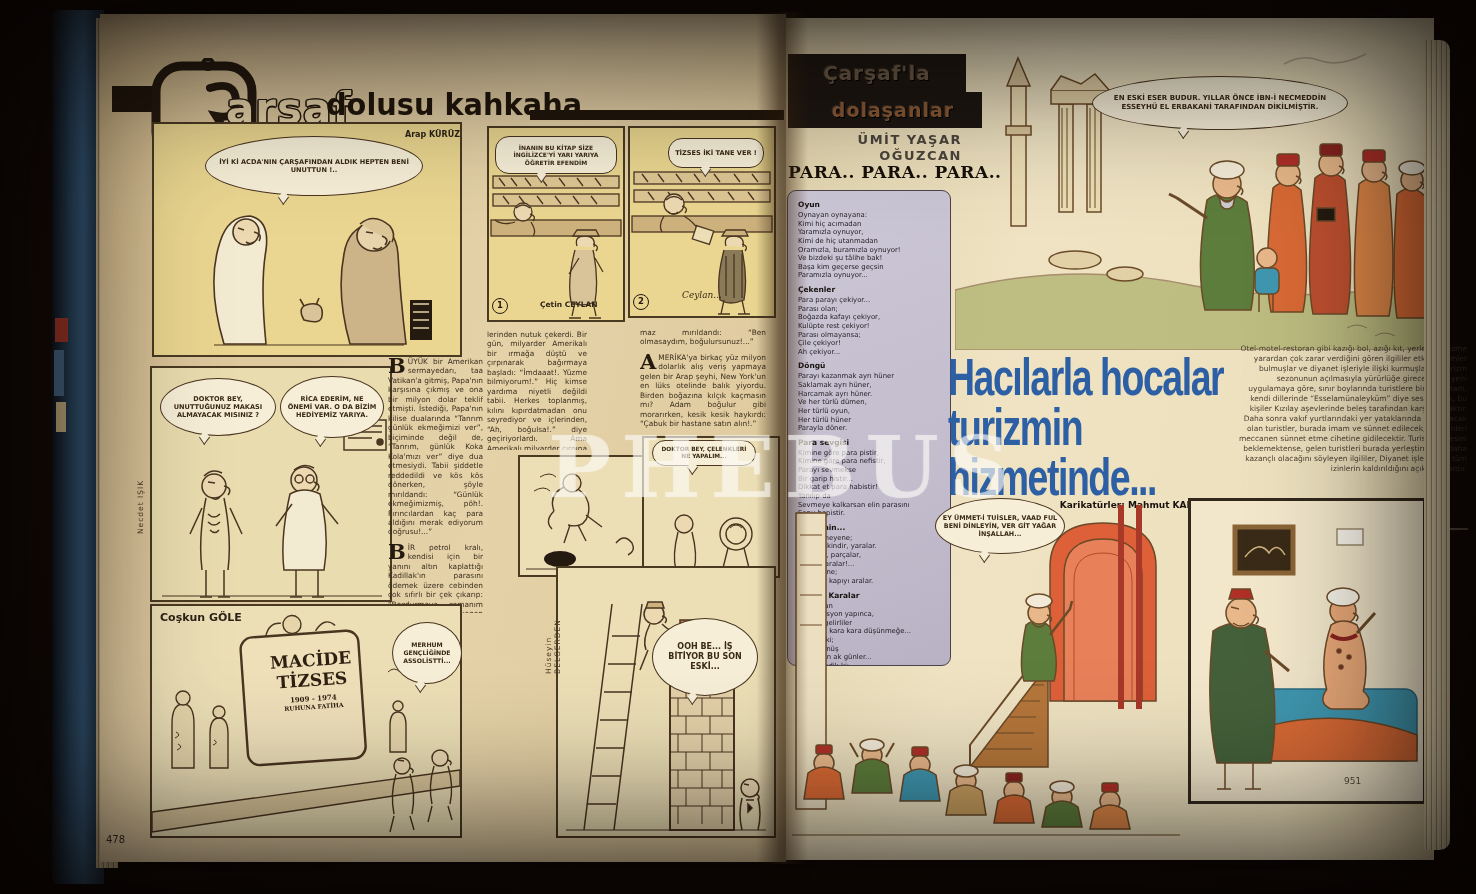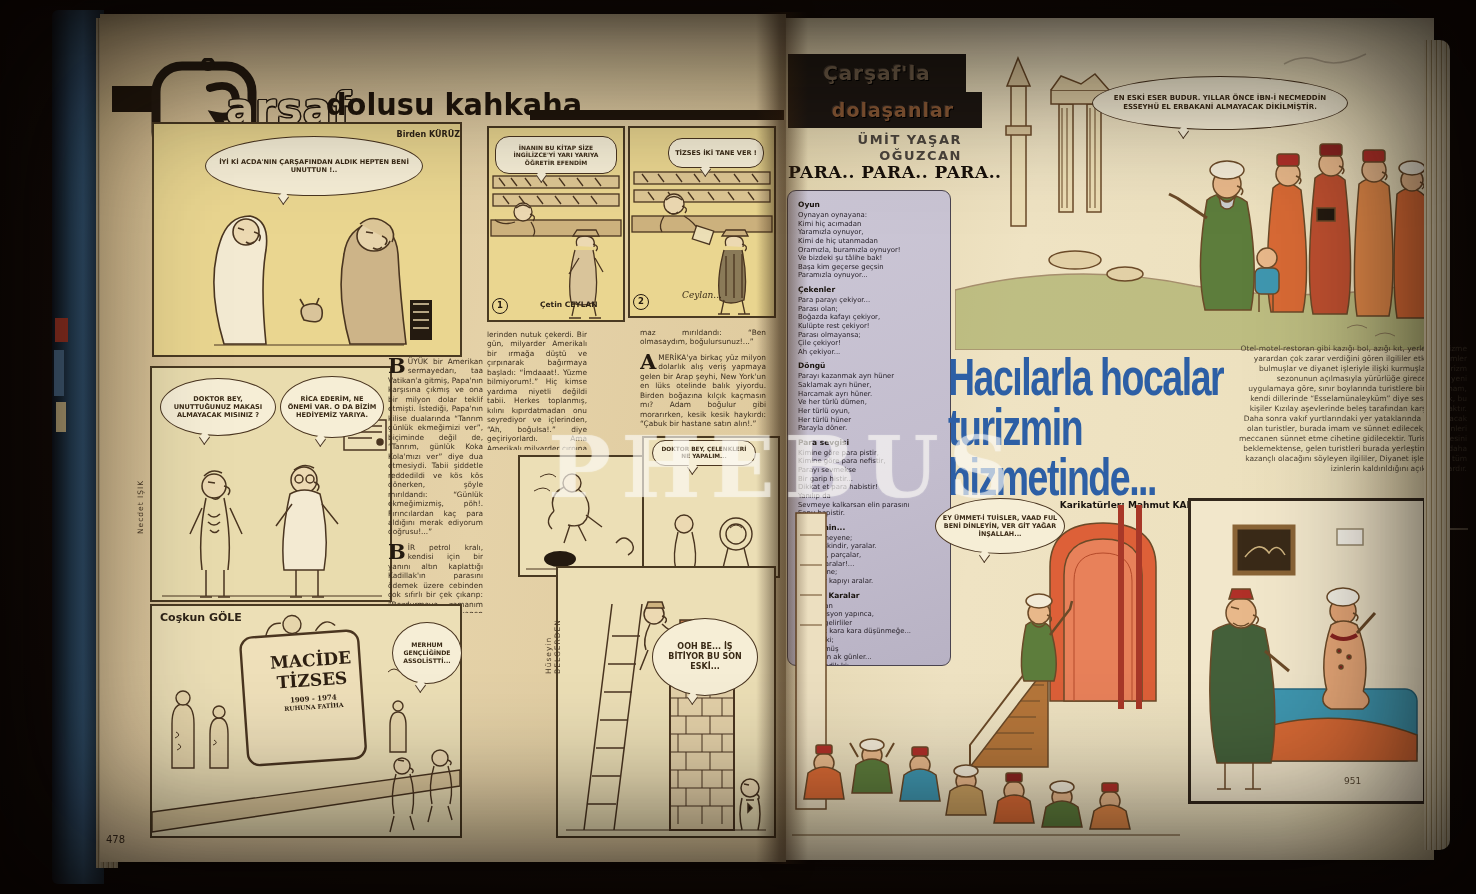--- a/index.html
+++ b/index.html
@@ -116,21 +116,21 @@
       <path d="M206,100 q14,-12 30,2 q6,8 2,16" fill="#dcc697"></path>
       <path d="M228,112 q8,3 3,9 M212,108 l7,1 M219,124 q5,3 9,-1"></path>
       <path d="M150,196 q-8,-14 6,-16 q14,-2 12,12 q-1,9 -18,4z" fill="#d9c49a"></path>
       <path d="M150,182 l-4,-7 M162,181 l3,-7"></path>
       <path d="M60,221 L250,221" stroke-width="1"></path>
       <rect x="256" y="176" width="22" height="40" fill="#241a10" stroke="none"></rect>
       <path d="M259,180 h16 M259,188 h16 M259,196 h16 M259,204 h16" stroke="#e5d2a8" stroke-width="1.4"></path>
     </g>
   </svg>
   <div class="abs bubble ell" style="left:205px;top:136px;width:218px;height:60px;">İYİ Kİ ACDA'NIN ÇARŞAFINDAN ALDIK HEPTEN BENİ UNUTTUN !..</div>
-  <div class="abs artist" style="left:386px;top:130px;width:74px;text-align:right;">Birden KÜRÜZ</div>
+  <div class="abs artist" style="left:386px;top:130px;width:74px;text-align:right;">Arap KÜRÜZ</div>
 
   <div class="abs panel" style="left:487px;top:126px;width:138px;height:196px;"></div>
   <svg class="abs" style="left:489px;top:128px;" width="134" height="192" viewBox="0 0 134 192">
     <g stroke="#4a3520" stroke-width="1.3" fill="none">
       <rect x="4" y="48" width="126" height="12" fill="#ddc693"></rect>
         <path d="M10,50 l6,8 M22,50 l6,8 M36,50 l6,8 M52,50 l6,8 M70,50 l6,8 M88,50 l6,8 M106,50 l6,8"></path>
       <rect x="4" y="66" width="126" height="12" fill="#ddc693"></rect>
         <path d="M14,68 l6,8 M30,68 l6,8 M48,68 l6,8 M66,68 l6,8 M84,68 l6,8 M102,68 l6,8"></path>
       <rect x="2" y="92" width="130" height="16" fill="#cdb27e"></rect>
       <circle cx="34" cy="84" r="9" fill="#ecd9b2"></circle>
@@ -411,21 +411,21 @@
           <ellipse cx="457" cy="140" rx="13" ry="7" fill="#f2ead6"></ellipse>
         <path d="M465,154 q7,3 2,7"></path>
         <g>
           <circle cx="312" cy="230" r="10" fill="#e8b88a"></circle>
           <rect x="300" y="240" width="24" height="26" rx="6" fill="#3f97b0"></rect>
           <path d="M304,266 v18 M318,266 v18"></path>
         </g>
       </g>
     </g>
   </svg>
-  <div class="abs bubble" style="left:1092px;top:76px;width:256px;height:54px;font-size:7px;border-radius:50% ;">EN ESKİ ESER BUDUR. YILLAR ÖNCE İBN-İ NECMEDDİN ESSEYHÜ EL ERBAKANİ ALMAYACAK DİKİLMİŞTİR.</div>
+  <div class="abs bubble" style="left:1092px;top:76px;width:256px;height:54px;font-size:7px;border-radius:50% ;">EN ESKİ ESER BUDUR. YILLAR ÖNCE İBN-İ NECMEDDİN ESSEYHÜ EL ERBAKANİ TARAFINDAN DİKİLMİŞTİR.</div>
   <svg class="abs" style="left:1280px;top:46px;" width="90" height="26" viewBox="0 0 90 26">
     <path d="M4,18 q18,-10 34,-4 q20,8 48,-6" stroke="#9a8c74" stroke-width="1.5" fill="none" opacity="0.6"></path>
   </svg>
 
   <div class="abs" style="left:948px;top:352px;">
     <div class="headline-line">Hacılarla hocalar</div>
     <div class="headline-line">turizmin</div>
     <div class="headline-line">hizmetinde...</div>
   </div>
   <div class="abs credit" style="left:985px;top:500px;width:256px;">Karikatürler: Mahmut KARATOPRAK</div>

